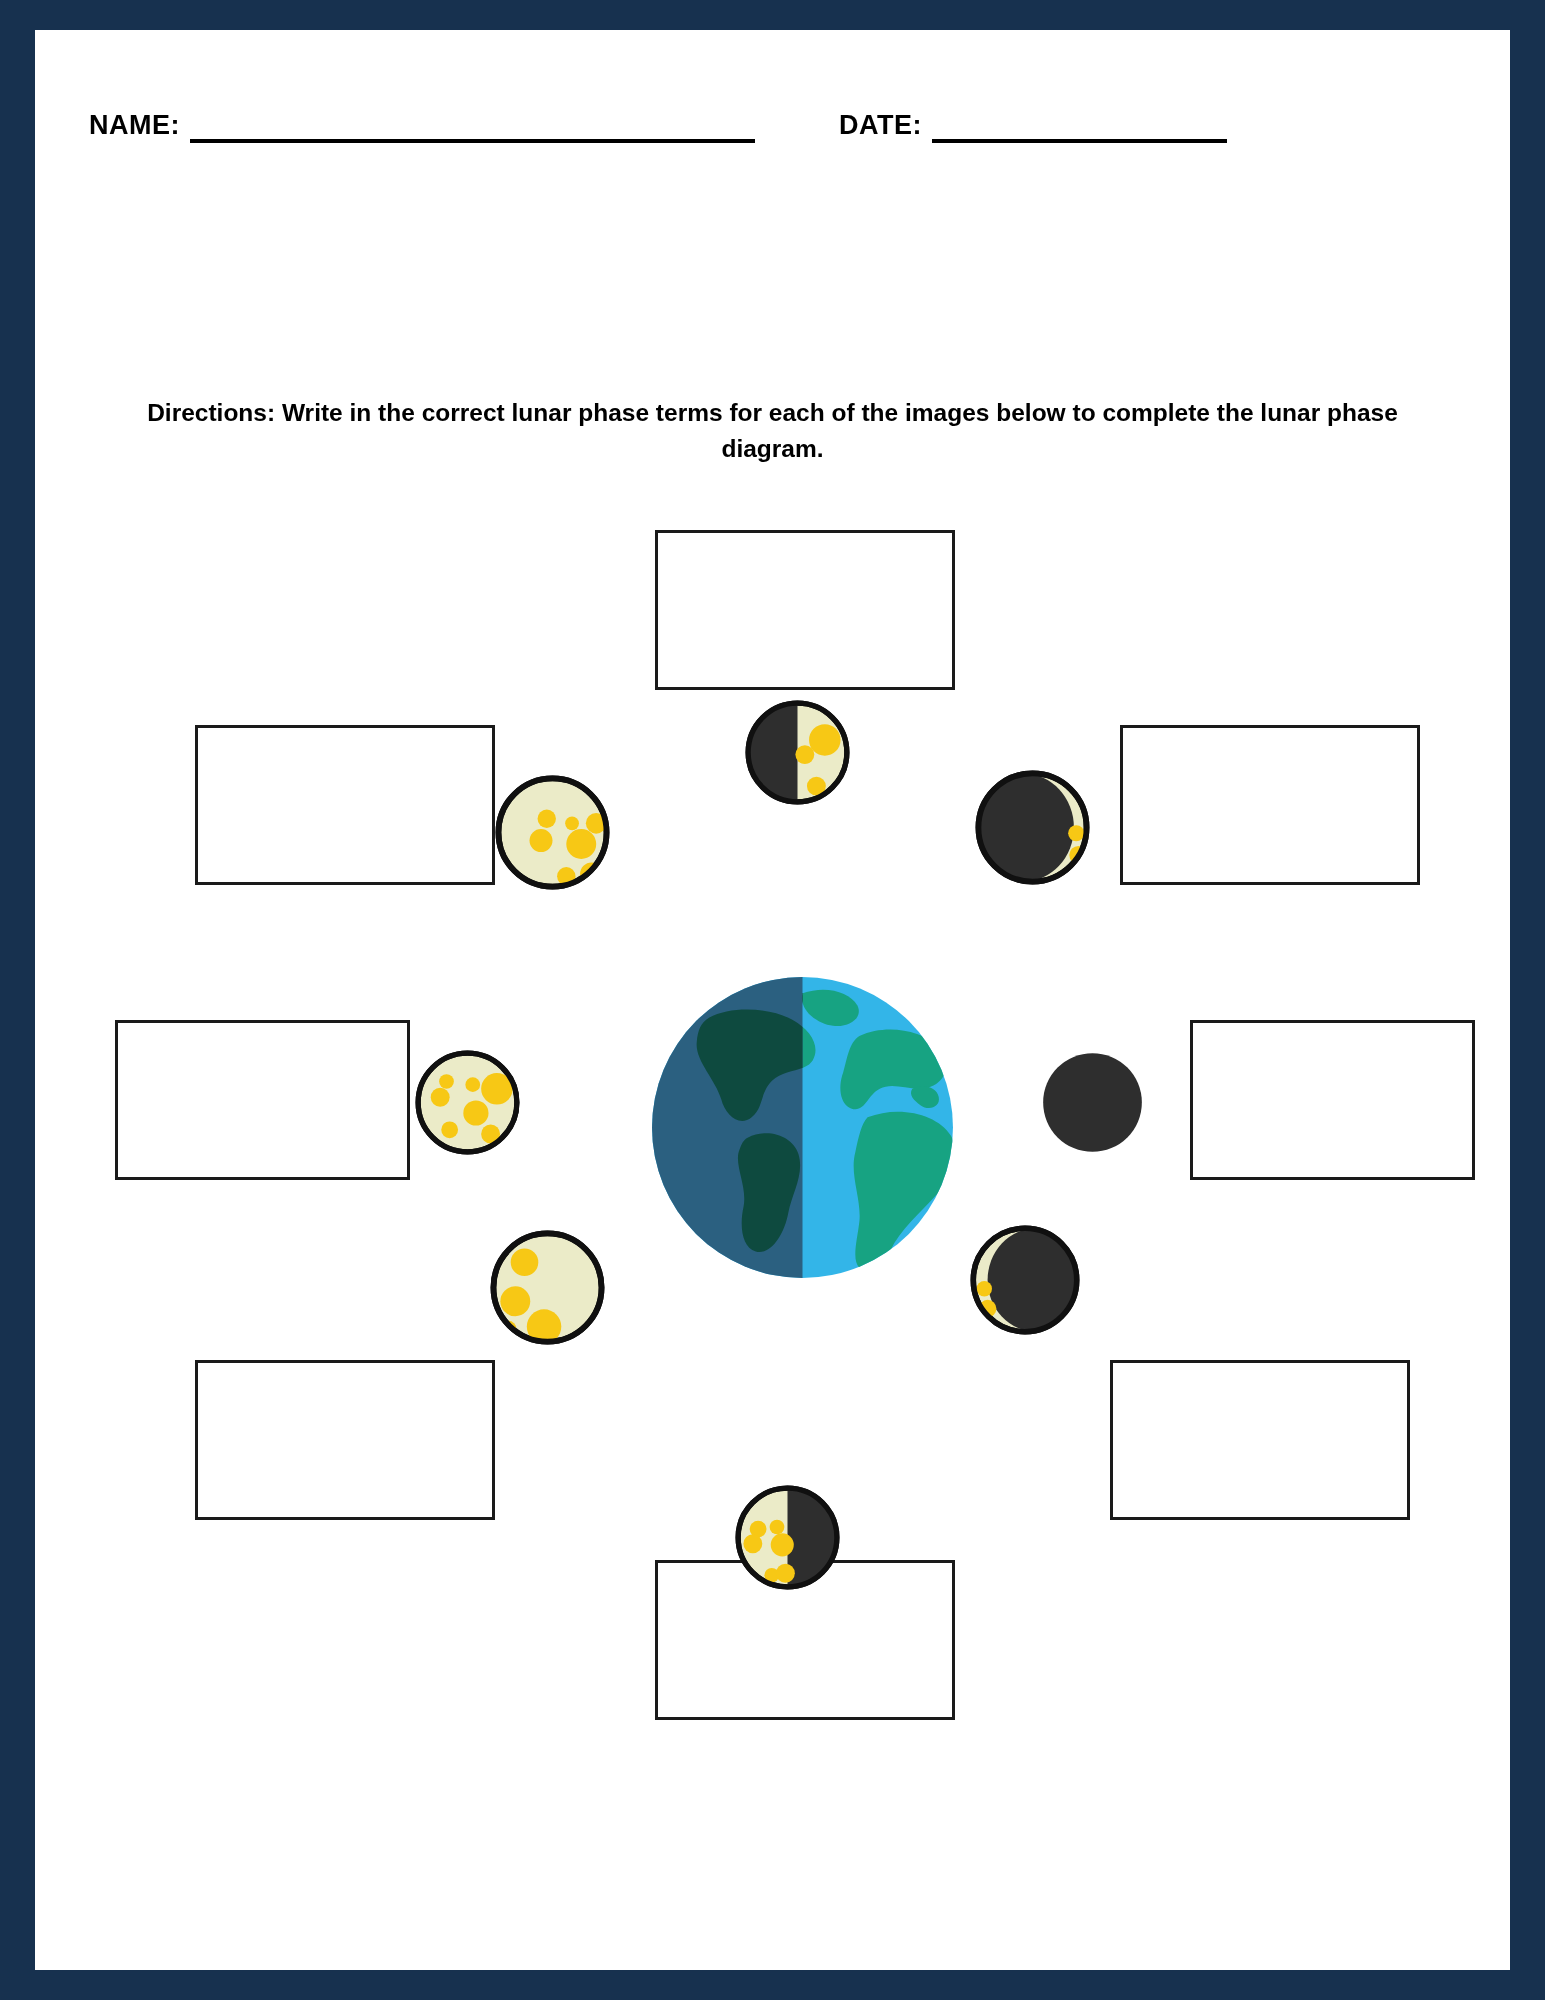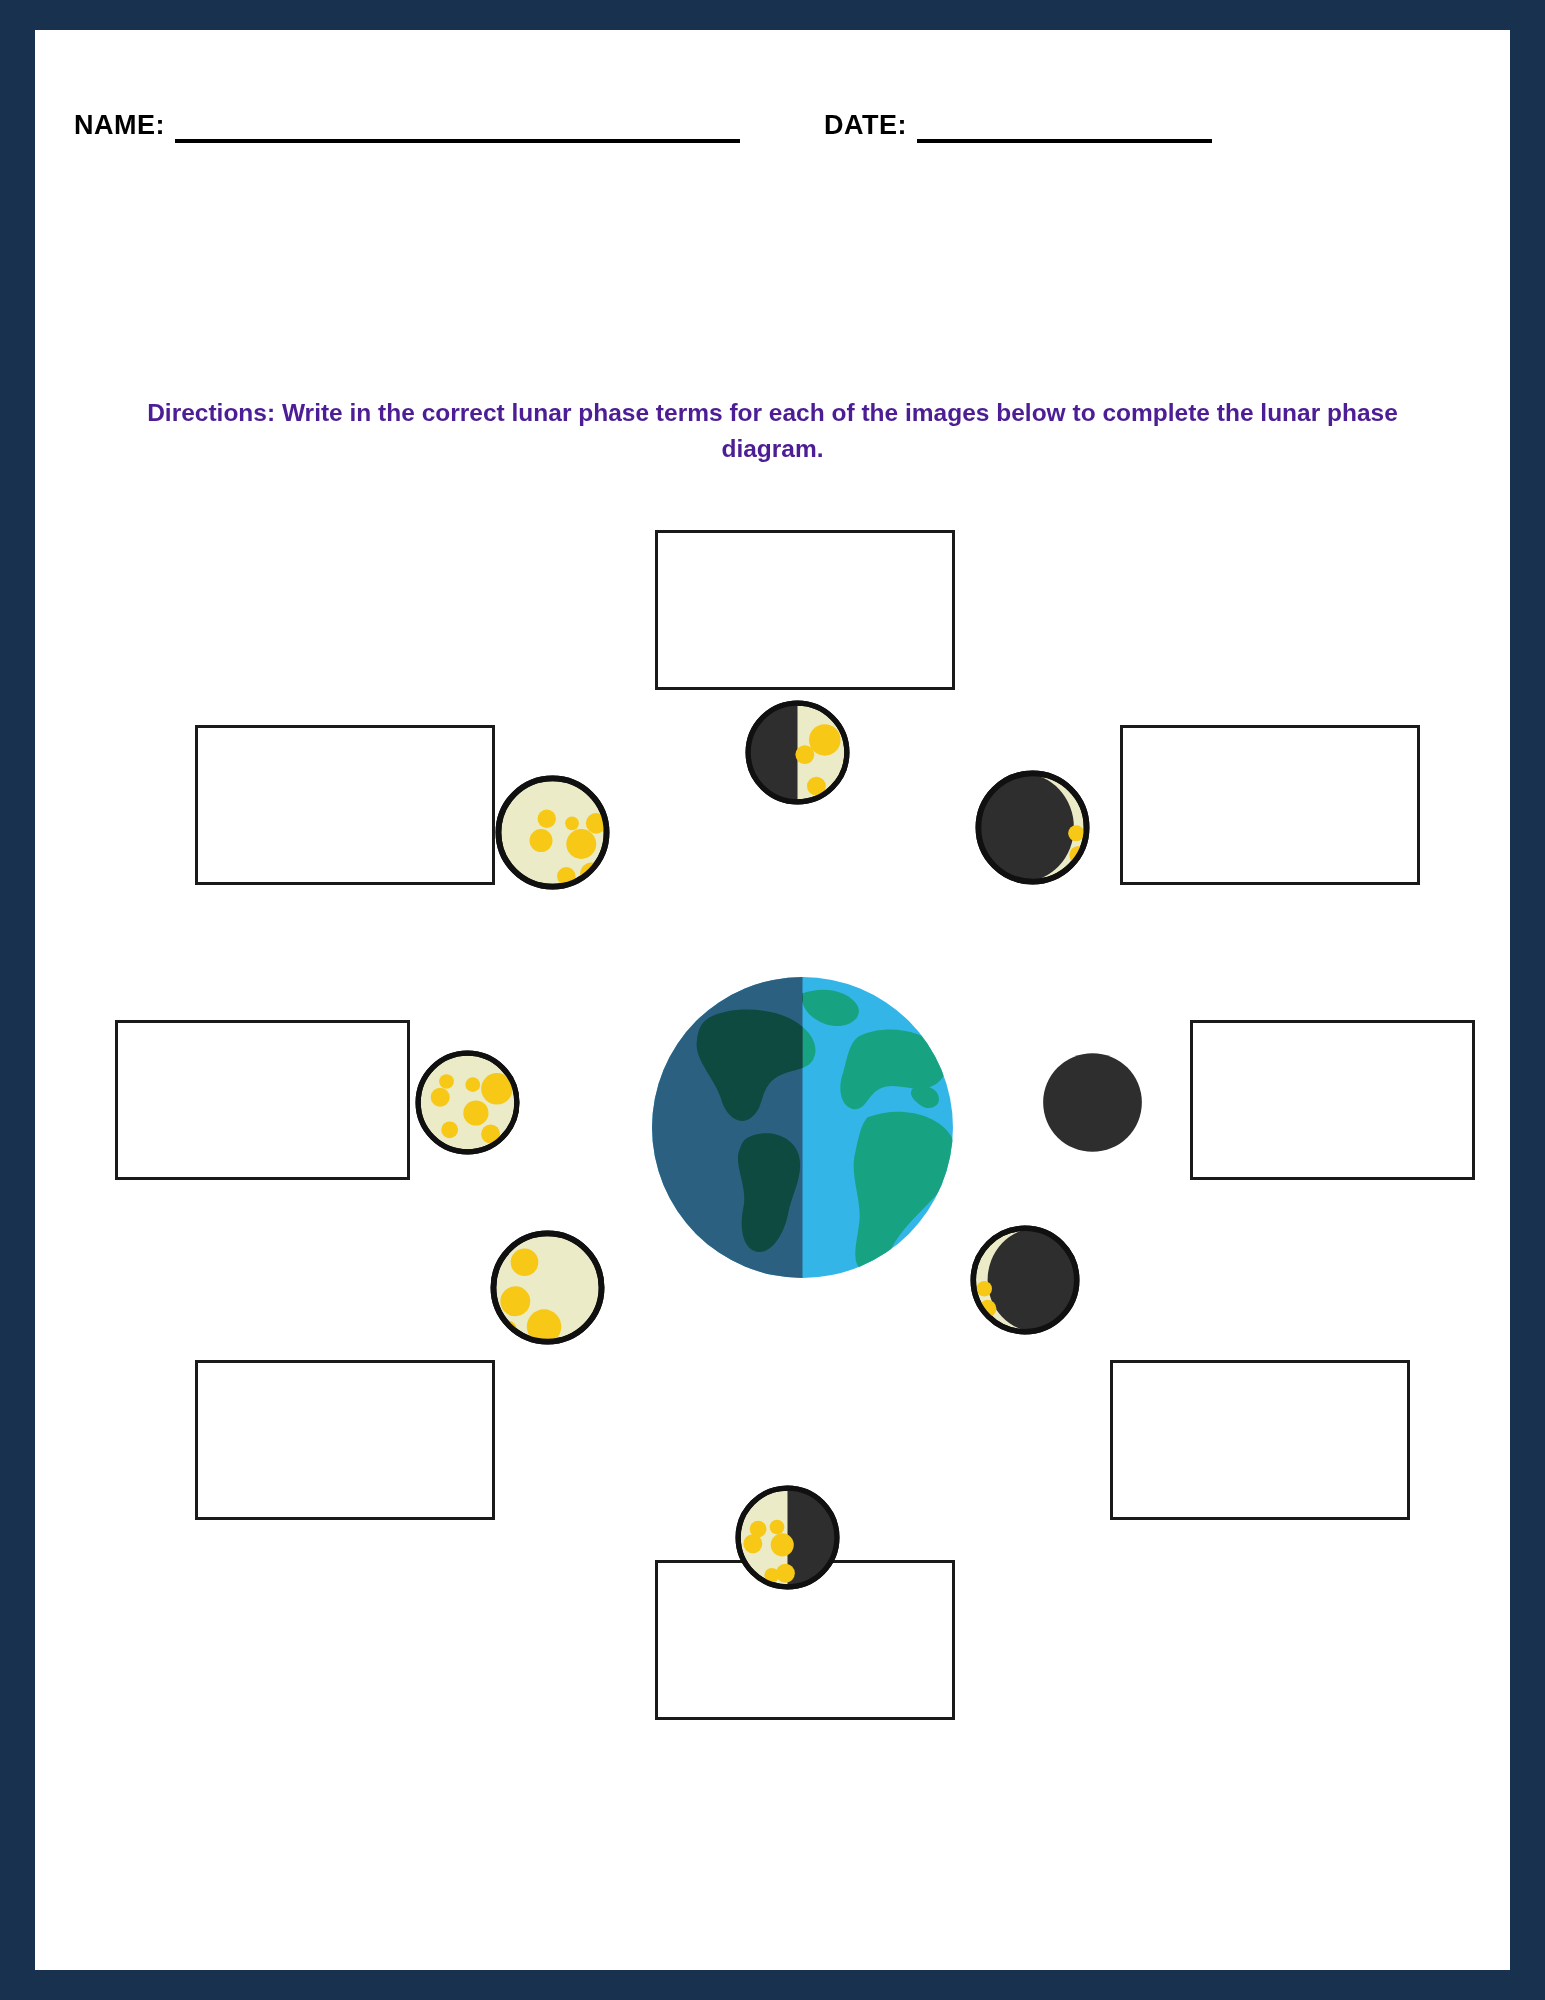--- a/index.html
+++ b/index.html
@@ -11,21 +11,21 @@
   }
   .page{
     position:absolute;
     left:35px;top:30px;
     width:1475px;height:1940px;
     background:#ffffff;
   }
 
   
   .header{
-    position:absolute;left:39px;top:75px;width:1385px;height:80px;
+    position:absolute;left:54px;top:75px;width:1385px;height:80px;
   }
   .field{position:absolute;display:flex;align-items:flex-end;}
   .field .lbl{
     font-size:27px;font-weight:700;letter-spacing:.5px;color:#000;
     line-height:1;padding-bottom:4px;white-space:nowrap;
   }
   .field .rule{
     border-bottom:4px solid #000;
     margin-left:10px;
     height:34px;
@@ -40,21 +40,21 @@
     position:absolute;top:238px;left:0;width:1475px;
     text-align:center;
     font-size:110px;font-weight:700;letter-spacing:-1px;
     color:#1a3css;
     color:#1a3350;
     line-height:1;
   }
   .directions{
     position:absolute;top:365px;left:100px;width:1275px;
     text-align:center;
-    font-size:24.5px;font-weight:700;color:#4c1d95;
+    font-size:24.5px;font-weight:700;color:#000000;
     line-height:1.45;
   }
 
   
   .diagram{position:absolute;left:0;top:455px;width:1475px;height:1040px;}
 
   .answer-box{
     position:absolute;
     background:#ffffff;
     border:3px solid #1a1a1a;

